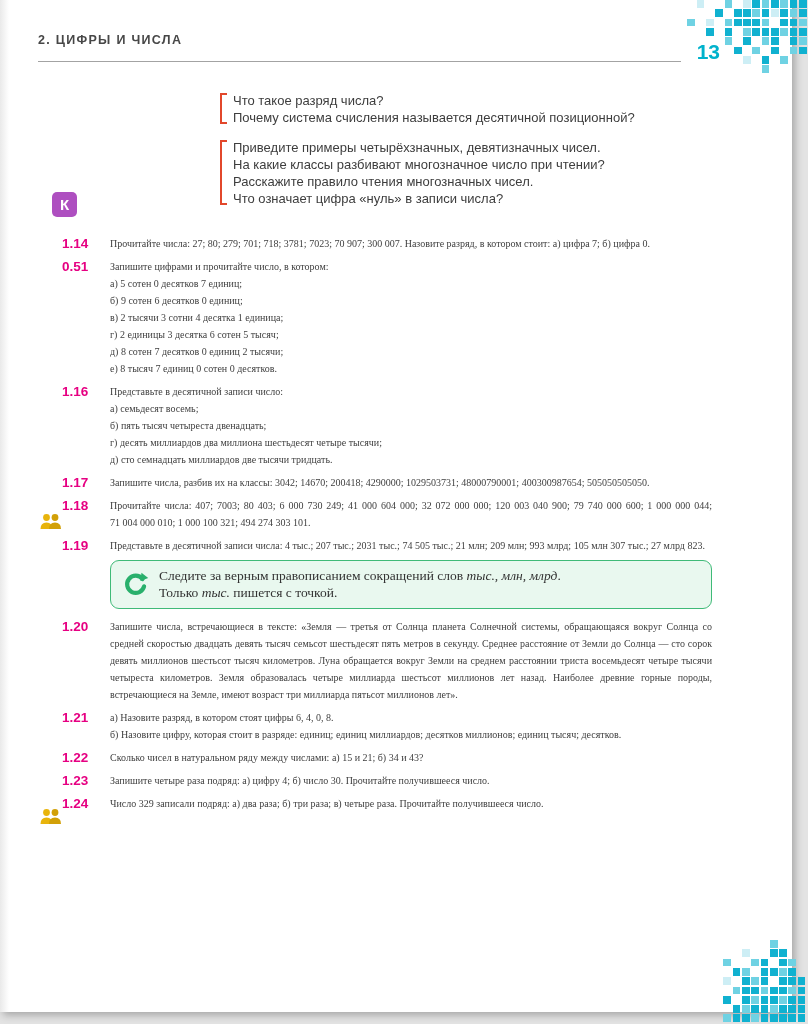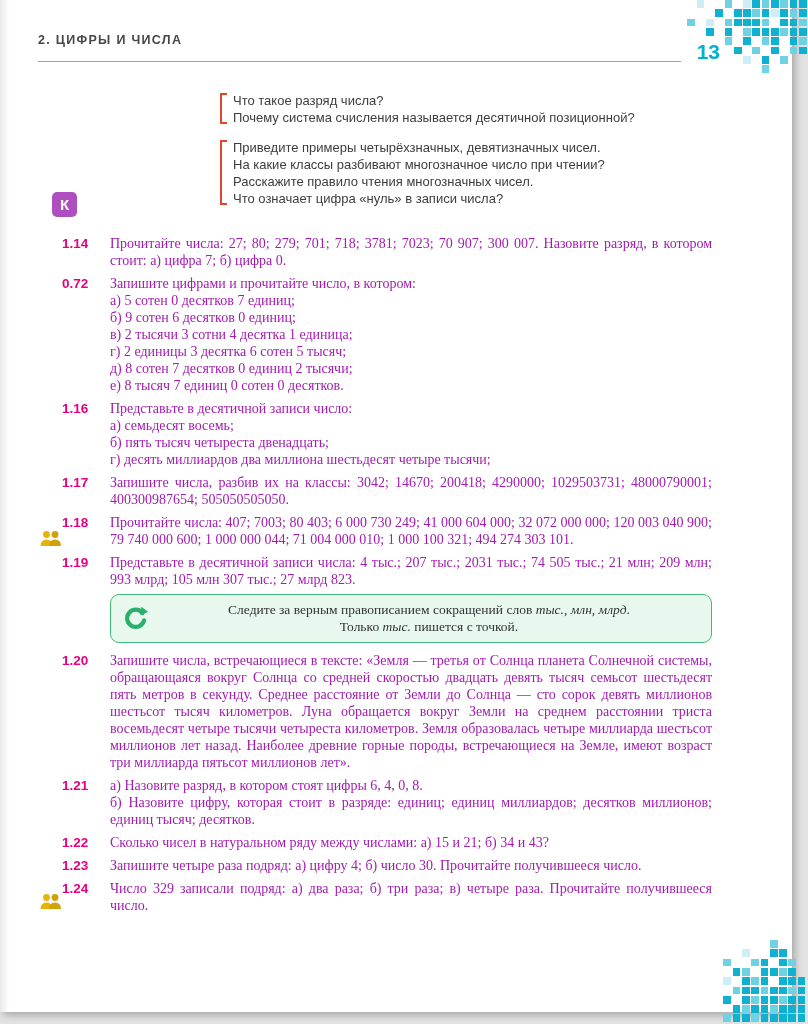--- a/index.html
+++ b/index.html
@@ -63,35 +63,35 @@
 
   
   .exercises { margin:28px 80px 0 62px; }
   .exercise { display:flex; margin-bottom:6px; position:relative; }
   .ex-num {
     width:48px; flex-shrink:0; padding-top:1px;
     font-family:"Liberation Sans", sans-serif; font-weight:bold;
     font-size:13.5px; color:#e60082;
   }
   .ex-body {
-    flex:1; font-size:14px; line-height:17px; color:#a21caf;
+    flex:1; font-size:10px; line-height:17px; color:#404040;
     text-align:justify;
   }
   .ex-item { text-align:justify; }
 
   .pair-icon { position:absolute; left:-24px; top:16px; width:26px; height:18px; }
 
   
   .note-box {
     margin:6px 0 9px 48px;
     background:#e9f8ef; border:1.5px solid #3fba78; border-radius:9px;
     padding:7px 12px 7px 48px; position:relative;
     font-size:13.5px; line-height:16.5px; color:#333;
   }
-  .note-line { display:block;text-align:center; }
+  .note-line { display:block; }
   .note-icon { position:absolute; left:11px; top:50%; transform:translateY(-50%); width:27px; height:27px; }
 
   
   .mosaic { position:absolute; pointer-events:none; }
   #mosaic-top { right:0; top:0; width:130px; height:76px; }
   #mosaic-bottom { right:0; bottom:0; width:94px; height:84px; }
 </style>
 </head>
 <body>
 
@@ -124,39 +124,40 @@
   </div>
 
   <div class="exercises">
 
     <div class="exercise">
       <div class="ex-num">1.14</div>
       <div class="ex-body">Прочитайте числа: 27; 80; 279; 701; 718; 3781; 7023; 70&nbsp;907; 300&nbsp;007. Назовите разряд, в котором стоит: а) цифра 7; б) цифра 0.</div>
     </div>
 
     <div class="exercise">
-      <div class="ex-num">0.72</div>
+      <div class="ex-num">0.51</div>
       <div class="ex-body">
         <div>Запишите цифрами и прочитайте число, в котором:</div>
         <div class="ex-item">а) 5 сотен 0 десятков 7 единиц;</div>
         <div class="ex-item">б) 9 сотен 6 десятков 0 единиц;</div>
         <div class="ex-item">в) 2 тысячи 3 сотни 4 десятка 1 единица;</div>
         <div class="ex-item">г) 2 единицы 3 десятка 6 сотен 5 тысяч;</div>
         <div class="ex-item">д) 8 сотен 7 десятков 0 единиц 2 тысячи;</div>
         <div class="ex-item">е) 8 тысяч 7 единиц 0 сотен 0 десятков.</div>
       </div>
     </div>
 
     <div class="exercise">
       <div class="ex-num">1.16</div>
       <div class="ex-body">
         <div>Представьте в десятичной записи число:</div>
         <div class="ex-item">а) семьдесят восемь;</div>
         <div class="ex-item">б) пять тысяч четыреста двенадцать;</div>
         <div class="ex-item">г) десять миллиардов два миллиона шестьдесят четыре тысячи;</div>
+        <div class="ex-item">д) сто семнадцать миллиардов две тысячи тридцать.</div>
       </div>
     </div>
 
     <div class="exercise">
       <div class="ex-num">1.17</div>
       <div class="ex-body">Запишите числа, разбив их на классы: 3042; 14670; 200418; 4290000; 1029503731; 48000790001; 400300987654; 505050505050.</div>
     </div>
 
     <div class="exercise">
       <span class="pair-icon">

